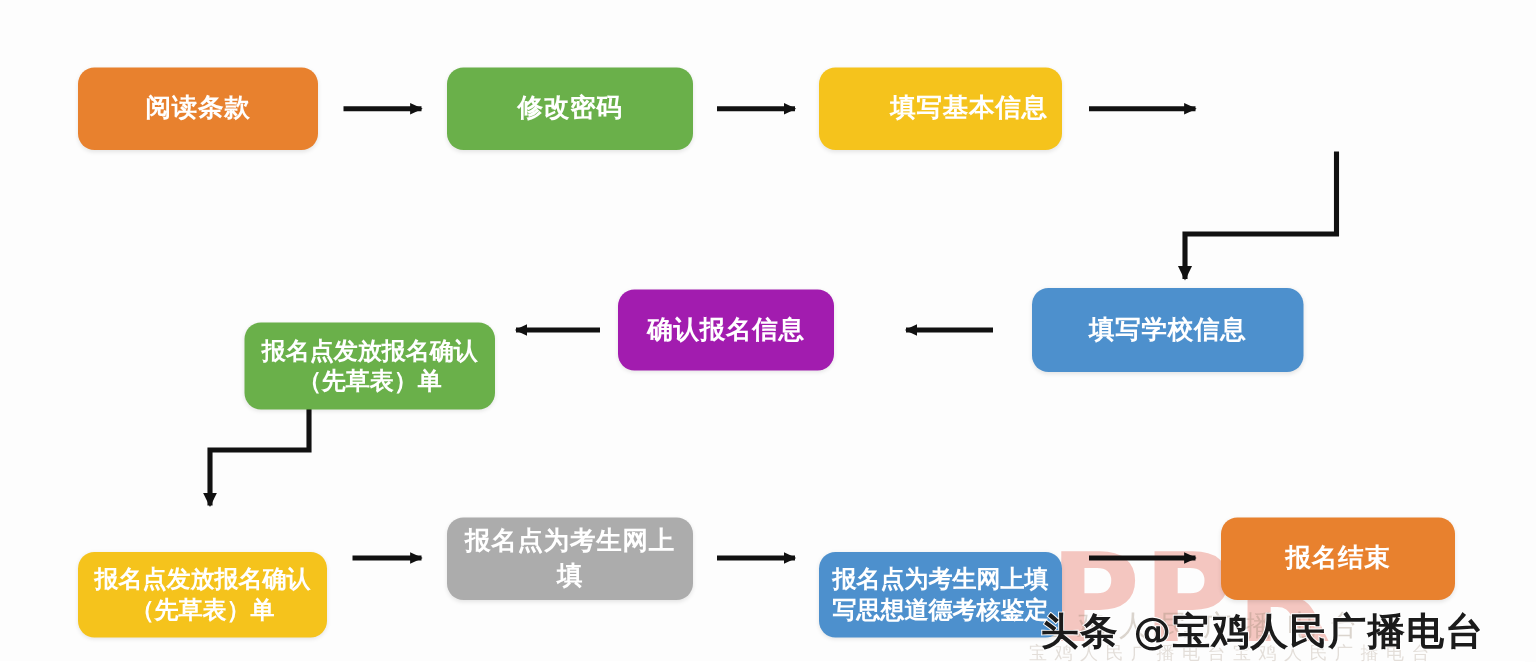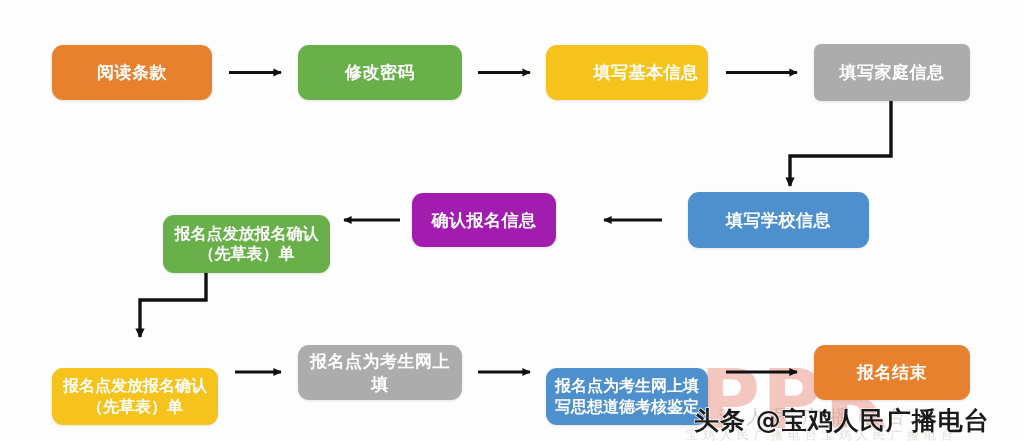--- a/index.html
+++ b/index.html
@@ -118,21 +118,20 @@
     <line x1="478" y1="372" x2="530" y2="372" stroke="#111111" stroke-width="3.2" marker-end="url(#ah-r)"></line>
     <line x1="726" y1="372" x2="797" y2="372" stroke="#111111" stroke-width="3.2" marker-end="url(#ah-r)"></line>
   </svg>
 
   <div class="node" style="left:298px; top:45px; width:164px; height:55px; background:#6AB04A;">修改密码</div>
 
   <div class="node" style="left:52px; top:45px; width:160px; height:55px; background:#E8812E;">阅读条款</div>
 
   <div class="node" style="left:546px; top:45px; width:162px; height:55px; background:#F5C31C;padding-left:44px;">填写基本信息</div>
 
-  <div class="node" style="left:814px; top:44px; width:156px; height:57px; background:#ACACAC; border-radius:7px;">填写家庭信息</div>
 
   <div class="node" style="left:672px; top:192px; width:181px; height:56px; background:#4D90CD;margin-left:16px;">填写学校信息</div>
 
   <div class="node" style="left:412px; top:193px; width:144px; height:54px; background:#a21caf;">确认报名信息</div>
 
   <div class="node two-line" style="left:163px; top:191px; width:167px; height:58px; background:#6AB04A;">报名点发放报名确认
 （先草表）单</div>
 
   <div class="node two-line" style="left:52px; top:344px; width:166px; height:57px; background:#F5C31C;">报名点发放报名确认
 （先草表）单</div>

